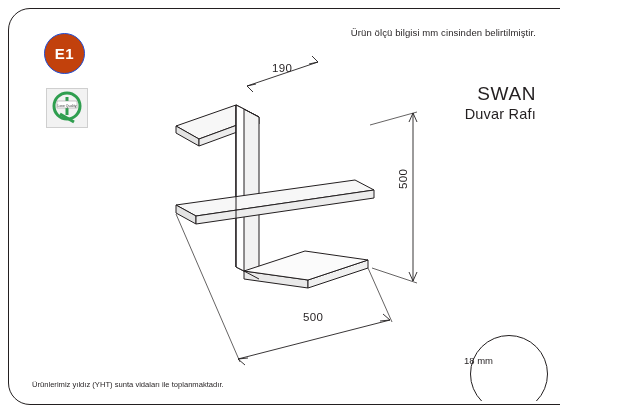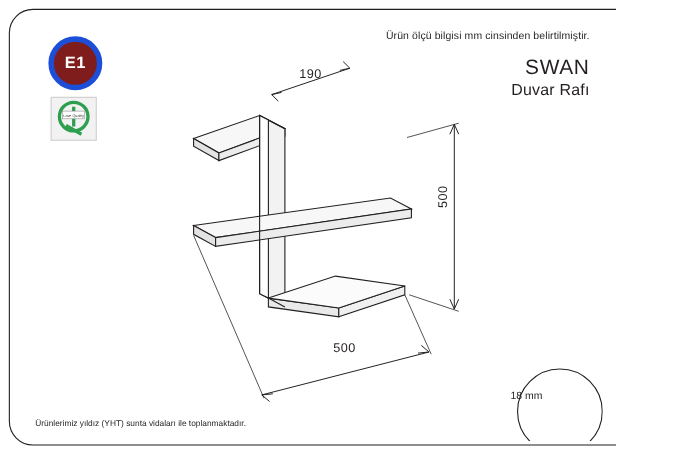--- a/index.html
+++ b/index.html
@@ -39,20 +39,21 @@
     position: absolute;
     right: 24px;
     top: 50px;
     text-align: right;
     color: #231f20;
   }
   .title-main {
     font-size: 19px;
     letter-spacing: 0.6px;
     line-height: 23px;
+    margin-top: 32px;
   }
   .title-sub {
     font-size: 14.5px;
     line-height: 19px;
     letter-spacing: 0.2px;
     text-align: right;
   }
   .bottom-note {
     position: absolute;
     left: 32px;
@@ -61,22 +62,22 @@
     color: #231f20;
   }
   
   .e1-badge {
     position: absolute;
     left: 44px;
     top: 33px;
     width: 39px;
     height: 39px;
     border-radius: 50%;
-    background: #7f1d1d;
-    border: 5px solid #1d4ed8;
+    background: #c2410c;
+    border: 1px solid #1d4ed8;
     display: flex;
     align-items: center;
     justify-content: center;
     color: #ffffff;
     font-size: 15px;
     font-weight: bold;
     letter-spacing: 0.5px;
   }
   
   .q-badge {

